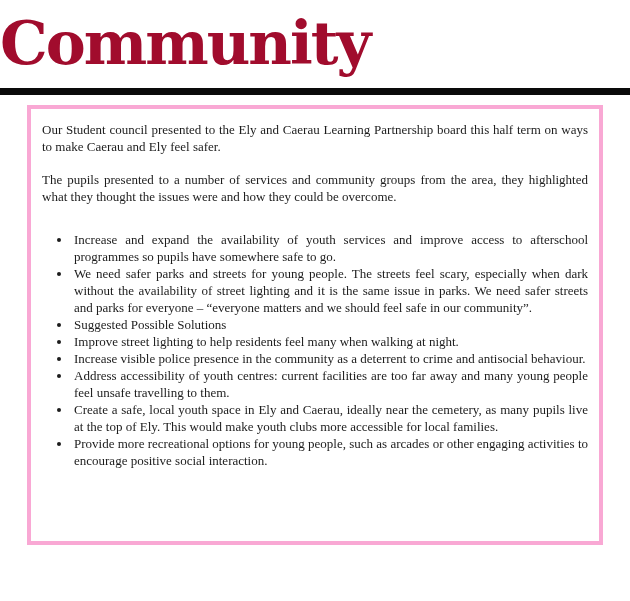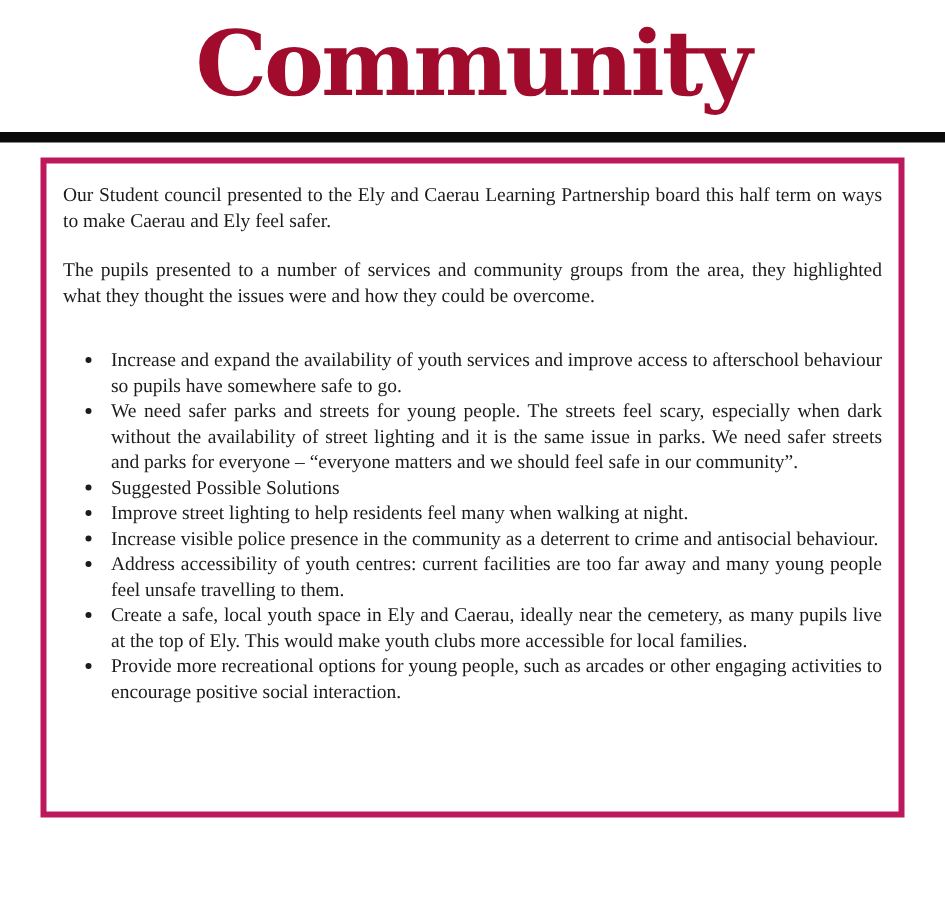--- a/index.html
+++ b/index.html
@@ -17,21 +17,20 @@
   }
   .header {
     position: relative;
     height: 105px;
   }
   .page-title {
     position: relative;
     z-index: 2;
     margin: 0;
     padding-top: 12px;
-    text-align: center;
     font-family: "DejaVu Serif", serif;
     font-weight: 700;
     font-size: 60px;
     line-height: 1.05;
     letter-spacing: -2px;
     color: #A10C2D;
   }
   .divider-bar {
     position: absolute;
     z-index: 1;
@@ -41,21 +40,21 @@
     height: 7px;
     background: #0A0A0A;
   }
   .content-box {
     position: absolute;
     left: 27px;
     top: 105px;
     width: 576px;
     height: 440px;
     box-sizing: border-box;
-    border: 4px solid #be185d;
+    border: 4px solid #f9a8d4;
     background: #ffffff;
     padding: 12px 11px 0 11px;
   }
   .content-box p {
     margin: 0 0 16px 0;
     font-size: 13px;
     line-height: 17px;
     color: #1C1C1C;
     text-align: justify;
   }
@@ -80,21 +79,21 @@
   <header class="header">
     <h1 class="page-title">Community</h1>
     <div class="divider-bar"></div>
   </header>
 
   <section class="content-box">
     <p>Our Student council presented to the Ely and Caerau Learning Partnership board this half term on ways to make Caerau and Ely feel safer.</p>
     <p>The pupils presented to a number of services and community groups from the area, they highlighted what they thought the issues were and how they could be overcome.</p>
 
     <ul class="points-list">
-      <li>Increase and expand the availability of youth services and improve access to afterschool behaviour so pupils have somewhere safe to go.</li>
+      <li>Increase and expand the availability of youth services and improve access to afterschool programmes so pupils have somewhere safe to go.</li>
       <li>We need safer parks and streets for young people.  The streets feel scary, especially when dark without the availability of street lighting and it is the same issue in parks. We need safer streets and parks for everyone – “everyone matters and we should feel safe in our community”.</li>
       <li>Suggested Possible Solutions</li>
       <li>Improve street lighting to help residents feel many when walking at night.</li>
       <li>Increase visible police presence in the community as a deterrent to crime and antisocial behaviour.</li>
       <li>Address accessibility of youth centres: current facilities are too far away and many young people feel unsafe travelling to them.</li>
       <li>Create a safe, local youth space in Ely and Caerau, ideally near the cemetery, as many pupils live at the top of Ely. This would make youth clubs more accessible for local families.</li>
       <li>Provide more recreational options for young people, such as arcades or other engaging activities to encourage positive social interaction.</li>
     </ul>
   </section>
 

